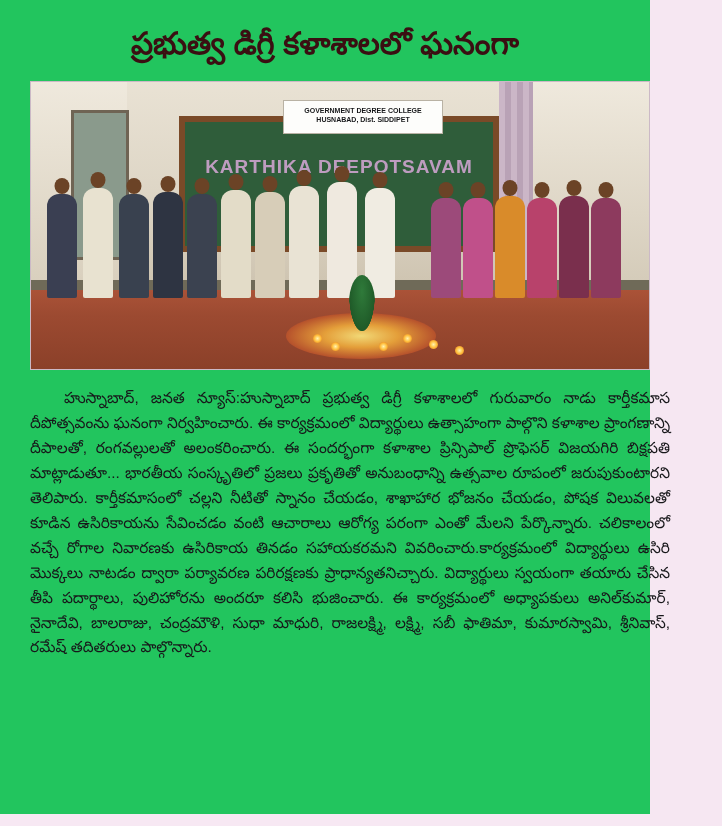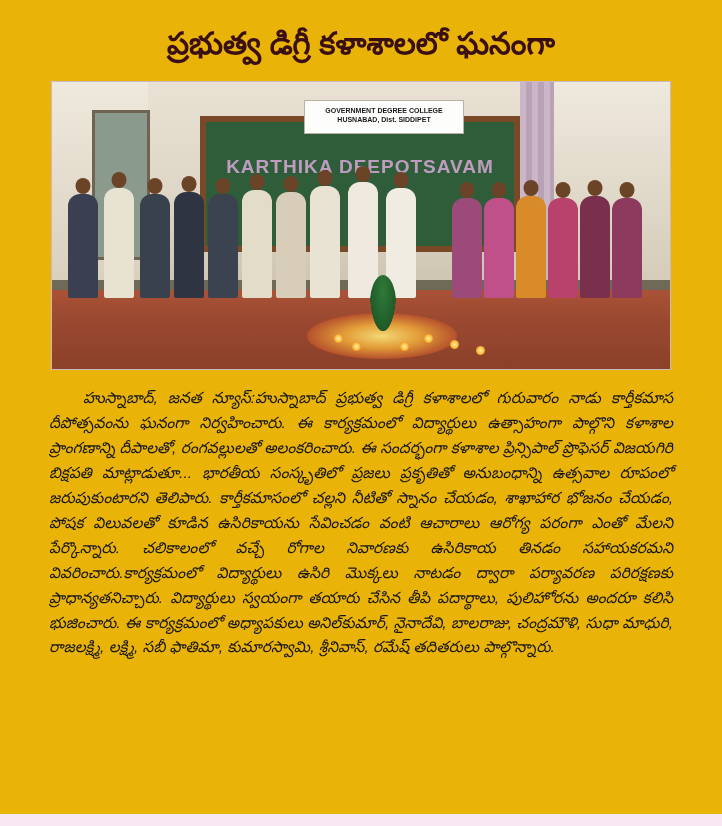--- a/index.html
+++ b/index.html
@@ -8,23 +8,23 @@
   }
   body {
     width: 722px;
     height: 826px;
     background: #f6e7f2;
     font-family: "Liberation Sans", sans-serif;
     overflow: hidden;
   }
   .page {
     position: relative;
-    width: 722px;
+    width: 650px;
     height: 826px;
-    background: #eab308;
+    background: #22c55e;
     box-sizing: border-box;
     padding: 0 30px;
   }
   .headline {
     text-align: center;
     color: #3a0f12;
     font-family: "Liberation Sans", sans-serif;
     font-weight: bold;
     font-size: 31px;
     line-height: 1.45;
@@ -169,23 +169,22 @@
     margin: 16px auto 0 auto;
     width: 640px;
     color: #17171a;
     font-family: "Liberation Sans", sans-serif;
     font-size: 15.4px;
     line-height: 1.62;
     text-align: justify;
     text-justify: inter-word;
   }
   .article p {
-    margin: 8px;
+    margin: 0;
     text-indent: 34px;
-    font-style: italic;
   }
   .footer-strip {
     position: absolute;
     left: 0; right: 0; bottom: 0;
     height: 12px;
     background: #f7e8f3;
   }
 </style>
 </head>
 <body>

